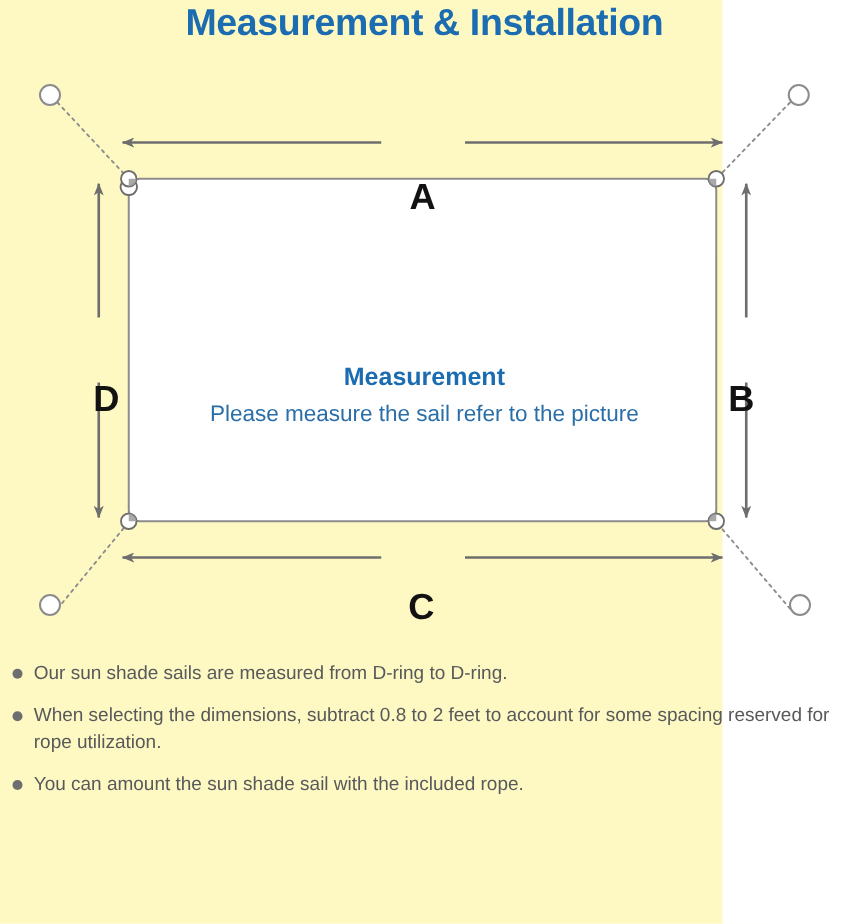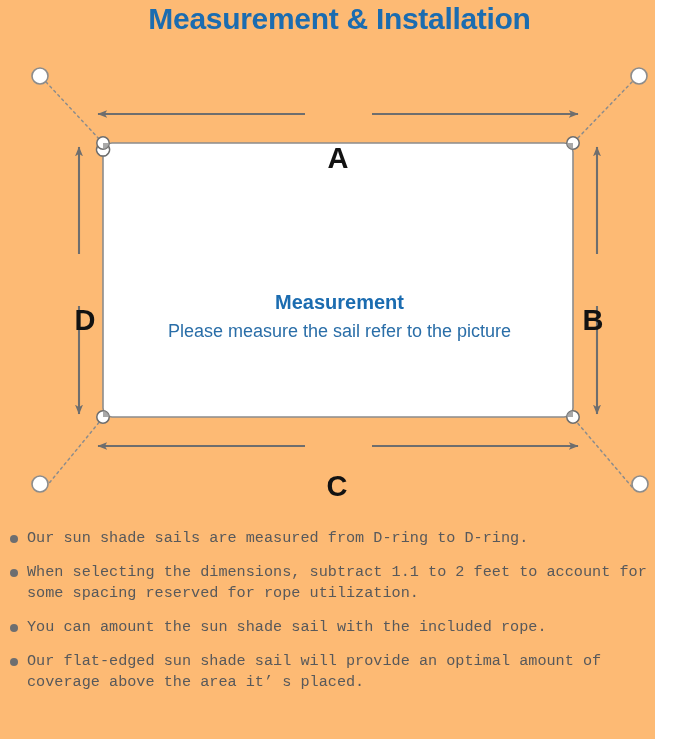--- a/index.html
+++ b/index.html
@@ -11,23 +11,23 @@
     width: 679px;
     height: 739px;
     font-family: "Liberation Sans", sans-serif;
     color: #4a4a4a;
     position: relative;
     overflow: hidden;
   }
 
   #page {
     position: relative;
-    width: 655px;
+    width: 578px;
     height: 739px;
-    background: #fdba74;
+    background: #fef9c3;
   }
 
   
   .title {
     position: absolute;
     left: 0;
     top: 0;
     width: 679px;
     text-align: center;
     font-size: 30px;
@@ -112,21 +112,20 @@
     position: absolute;
     left: 10px;
     top: 7px;
     width: 8px;
     height: 8px;
     border-radius: 50%;
     background: #6d6e70;
   }
   .note-text {
     display: block;
-    font-family: Liberation Mono, monospace;
   }
 </style>
 </head>
 <body>
 
 <div id="page">
 
   <div class="title">Measurement &amp; Installation</div>
 
   <div class="diagram">
@@ -203,25 +202,21 @@
     <div class="dim-letter dim-d">D</div>
   </div>
 
   <div class="notes">
     <div class="note-item">
       <span class="note-bullet"></span>
       <span class="note-text">Our sun shade sails are measured from D-ring to D-ring.</span>
     </div>
     <div class="note-item">
       <span class="note-bullet"></span>
-      <span class="note-text">When selecting the dimensions, subtract 1.1 to 2 feet to account for some spacing reserved for rope utilization.</span>
+      <span class="note-text">When selecting the dimensions, subtract 0.8 to 2 feet to account for some spacing reserved for rope utilization.</span>
     </div>
     <div class="note-item">
       <span class="note-bullet"></span>
       <span class="note-text">You can amount the sun shade sail with the included rope.</span>
     </div>
-    <div class="note-item">
-      <span class="note-bullet"></span>
-      <span class="note-text">Our flat-edged sun shade sail will provide an optimal amount of coverage above the area it’  s placed.</span>
-    </div>
   </div>
 
 </div>
 
 </body></html>

